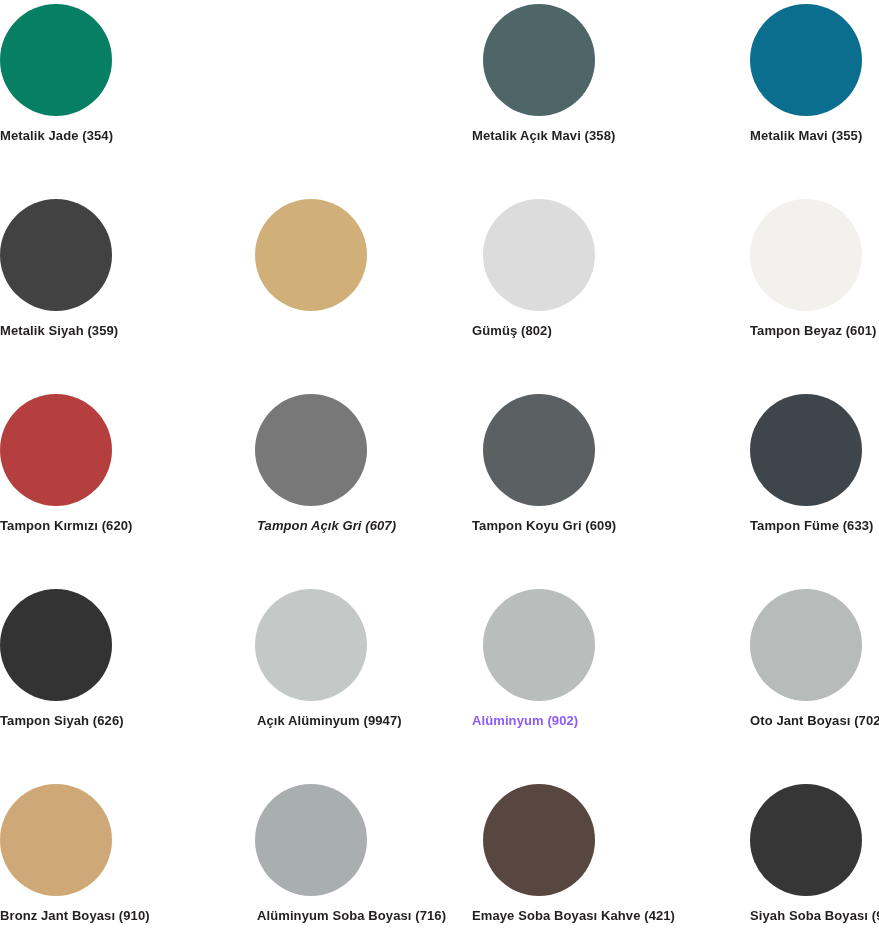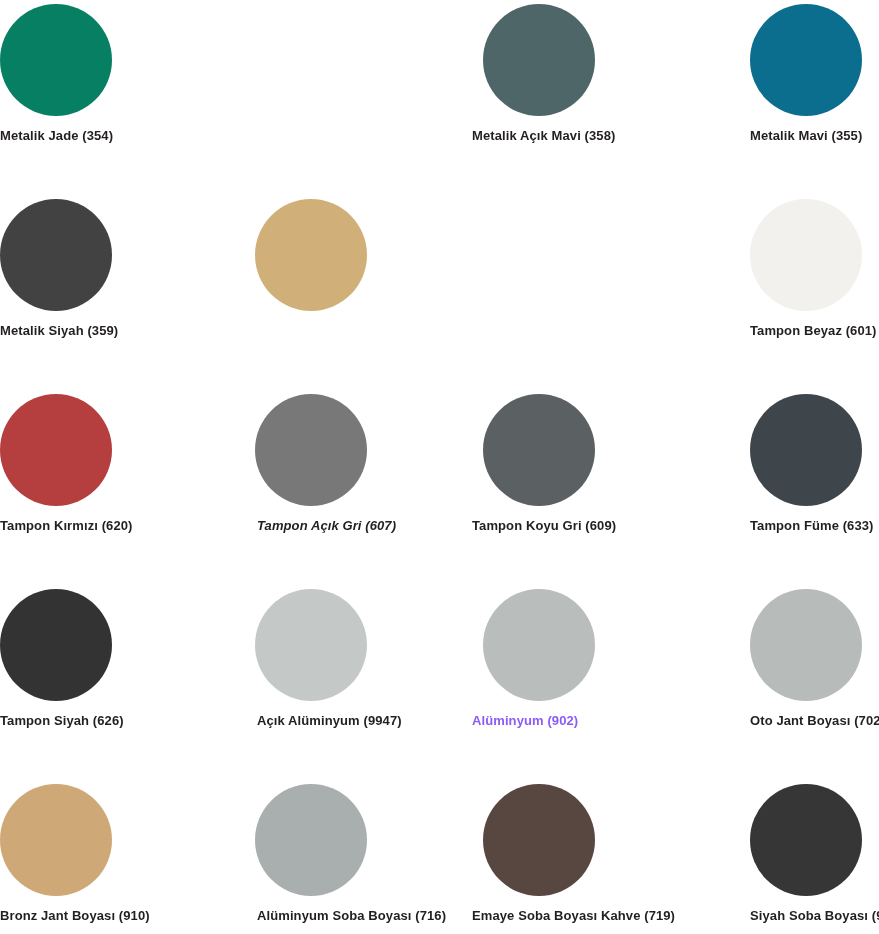--- a/index.html
+++ b/index.html
@@ -105,20 +105,26 @@
     <div class="swatch-circle-wrap">
       <div class="swatch-circle" style="background: rgb(66, 66, 66);"></div>
     </div>
     <div class="swatch-label" style="color: rgb(35, 31, 32);">Metalik Siyah (359)</div>
   </div>
   <div class="swatch-cell row-1 col-1">
     <div class="swatch-circle-wrap">
       <div class="swatch-circle" style="background: rgb(208, 176, 120);"></div>
     </div>
   </div>
+  <div class="swatch-cell row-1 col-2">
+    <div class="swatch-circle-wrap">
+      <div class="swatch-circle" style="background: rgb(220, 220, 220);"></div>
+    </div>
+    <div class="swatch-label" style="color: rgb(35, 31, 32);">Gümüş (802)</div>
+  </div>
   <div class="swatch-cell row-1 col-3">
     <div class="swatch-circle-wrap">
       <div class="swatch-circle" style="background: rgb(242, 241, 238);"></div>
     </div>
     <div class="swatch-label" style="color: rgb(35, 31, 32);">Tampon Beyaz (601)</div>
   </div>
 
   <div class="swatch-cell row-2 col-0">
     <div class="swatch-circle-wrap">
       <div class="swatch-circle" style="background: rgb(181, 63, 63);"></div>
@@ -178,21 +184,21 @@
   <div class="swatch-cell row-4 col-1">
     <div class="swatch-circle-wrap">
       <div class="swatch-circle" style="background: rgb(169, 174, 174);"></div>
     </div>
     <div class="swatch-label" style="color: rgb(35, 31, 32);">Alüminyum Soba Boyası (716)</div>
   </div>
   <div class="swatch-cell row-4 col-2">
     <div class="swatch-circle-wrap">
       <div class="swatch-circle" style="background: rgb(87, 71, 64);"></div>
     </div>
-    <div class="swatch-label" style="color: rgb(35, 31, 32);">Emaye Soba Boyası Kahve (719)</div>
+    <div class="swatch-label" style="color: rgb(35, 31, 32);">Emaye Soba Boyası Kahve (421)</div>
   </div>
   <div class="swatch-cell row-4 col-3">
     <div class="swatch-circle-wrap">
       <div class="swatch-circle" style="background: rgb(54, 54, 54);"></div>
     </div>
     <div class="swatch-label" style="color: rgb(35, 31, 32);">Siyah Soba Boyası (926)</div>
   </div>
 
 </div>
 

